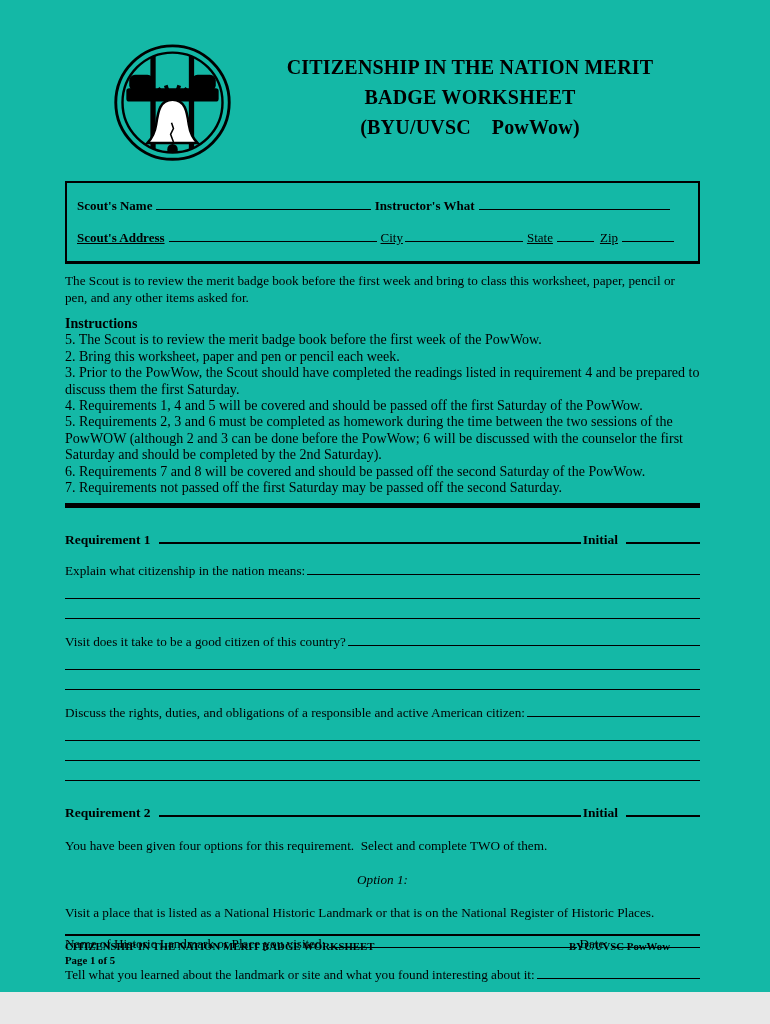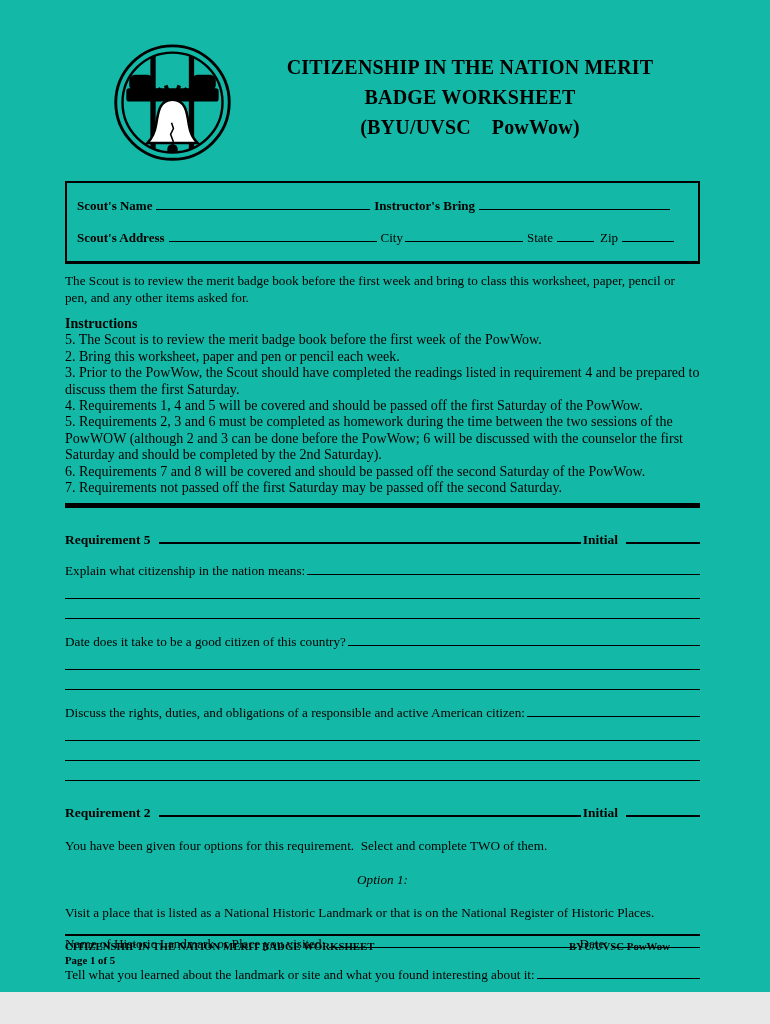--- a/index.html
+++ b/index.html
@@ -23,21 +23,21 @@
     white-space: pre; letter-spacing: .2px;
   }
   
   .info-box {
     margin-top:14px;
     border:2px solid #000; border-bottom-width:3px;
     padding:13px 24px 15px 10px;
     font-size:13px;
   }
   .ibrow { display:flex; align-items:baseline; }
-  .ibrow + .ibrow { margin-top:14px; }
+  .ibrow + .ibrow { margin-top:14px;text-decoration:underline; }
   .blbl { font-weight:bold; white-space:nowrap; }
   .wline { border-bottom:1.5px solid #000; height:13px; display:inline-block; }
   .f1   { flex:1; margin:0 4px; }
   .f115 { flex:1.12; margin:0 4px; }
   .w118 { width:118px; margin:0 4px 0 2px; }
   .w37  { width:37px;  margin:0 6px 0 4px; }
   .w52  { width:52px;  margin:0 0 0 4px; }
   
   .notice { font-size:13.2px; line-height:17px; margin:8px 0 0 0; }
   .instructions { margin-top:10px; font-size:14px; line-height:16.4px; }
@@ -97,21 +97,21 @@
         </g>
       </svg>
     </div>
     <div class="titles"><span>CITIZENSHIP IN THE NATION MERIT</span><br><span>BADGE WORKSHEET</span><br><span>(BYU/UVSC    PowWow)</span></div>
   </div>
 
   <div class="info-box">
     <div class="ibrow">
       <span class="blbl">Scout's Name</span>
       <span class="wline f115"></span>
-      <span class="blbl">Instructor's Bring</span>
+      <span class="blbl">Instructor's What</span>
       <span class="wline f1"></span>
     </div>
     <div class="ibrow">
       <span class="blbl">Scout's Address</span>
       <span class="wline f1"></span>
       <span>City</span>
       <span class="wline w118"></span>
       <span>State</span>
       <span class="wline w37"></span>
       <span>Zip</span>
@@ -128,35 +128,35 @@
     <div>3. Prior to the PowWow, the Scout should have completed the readings listed in requirement 4 and be prepared to discuss them the first Saturday.</div>
     <div>4. Requirements 1, 4 and 5 will be covered and should be passed off the first Saturday of the PowWow.</div>
     <div>5. Requirements 2, 3 and 6 must be completed as homework during the time between the two sessions of the PowWOW (although 2 and 3 can be done before the PowWow; 6 will be discussed with the counselor the first Saturday and should be completed by the 2nd Saturday).</div>
     <div>6. Requirements 7 and 8 will be covered and should be passed off the second Saturday of the PowWow.</div>
     <div>7. Requirements not passed off the first Saturday may be passed off the second Saturday.</div>
   </div>
 
   <div class="thick-bar"></div>
 
   <div class="req-header">
-    <span class="blbl">Requirement 5</span>
+    <span class="blbl">Requirement 1</span>
     <span class="rl-long"></span>
     <span class="blbl">Initial</span>
     <span class="rl-short"></span>
   </div>
 
   <div class="q-row">
     <span class="qlbl">Explain what citizenship in the nation means:</span>
     <span class="qline"></span>
   </div>
   <div class="blank"></div>
   <div class="blank"></div>
 
   <div class="q-row">
-    <span class="qlbl">Date does it take to be a good citizen of this country?</span>
+    <span class="qlbl">Visit does it take to be a good citizen of this country?</span>
     <span class="qline"></span>
   </div>
   <div class="blank"></div>
   <div class="blank"></div>
 
   <div class="q-row">
     <span class="qlbl">Discuss the rights, duties, and obligations of a responsible and active American citizen:</span>
     <span class="qline"></span>
   </div>
   <div class="blank"></div>

